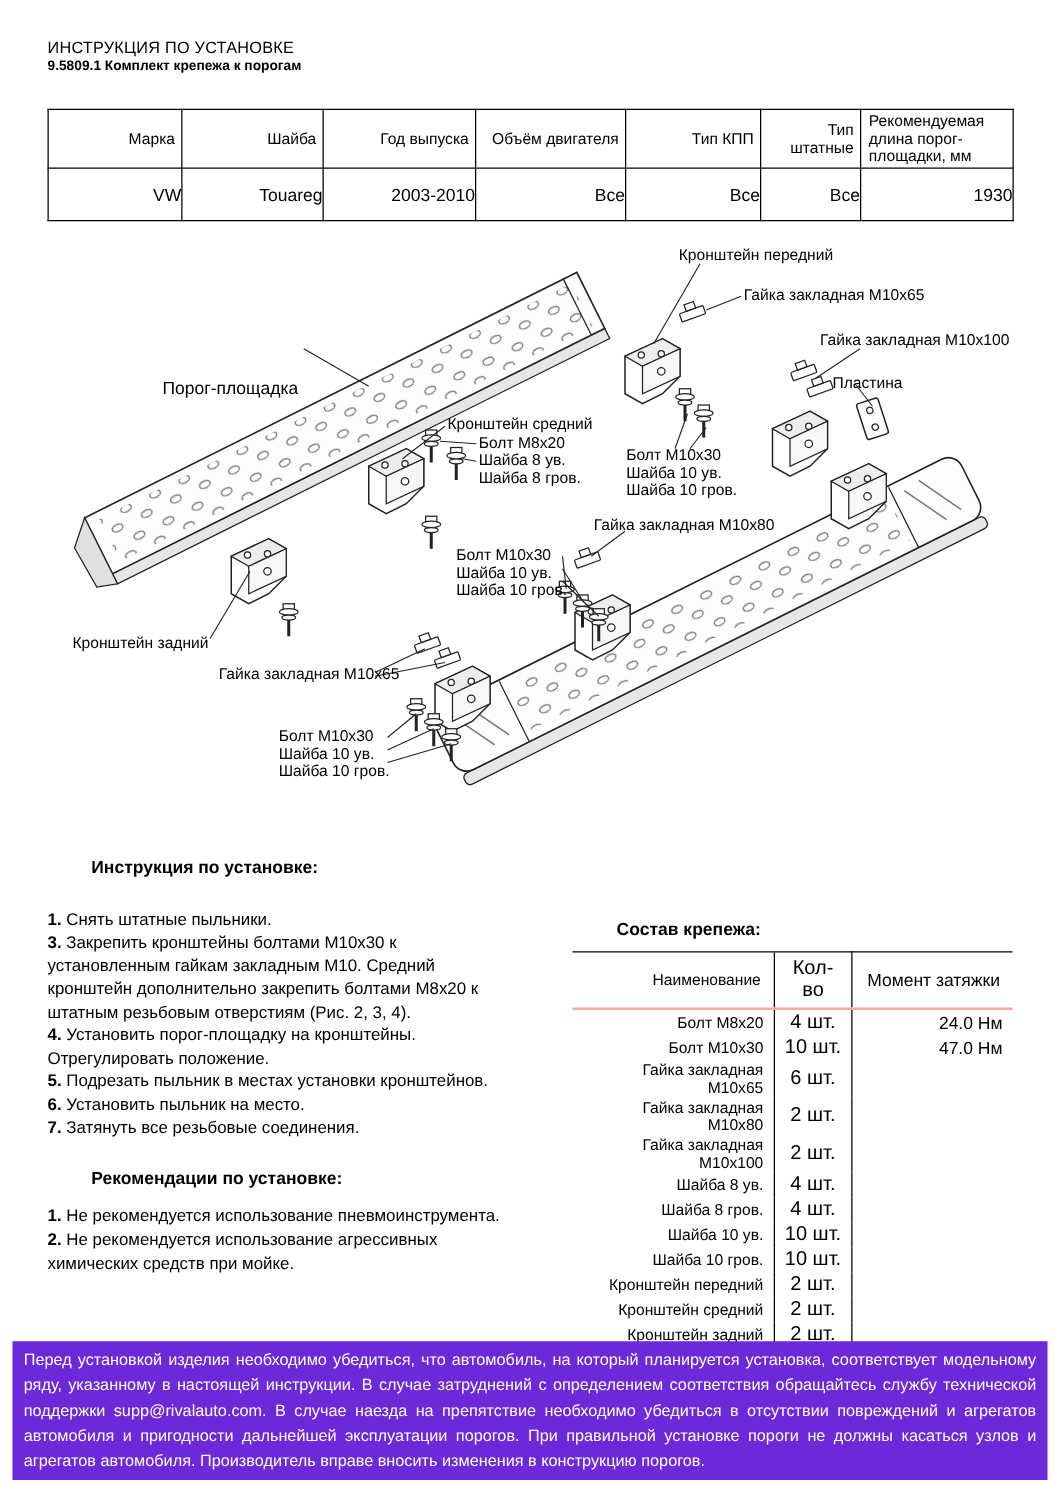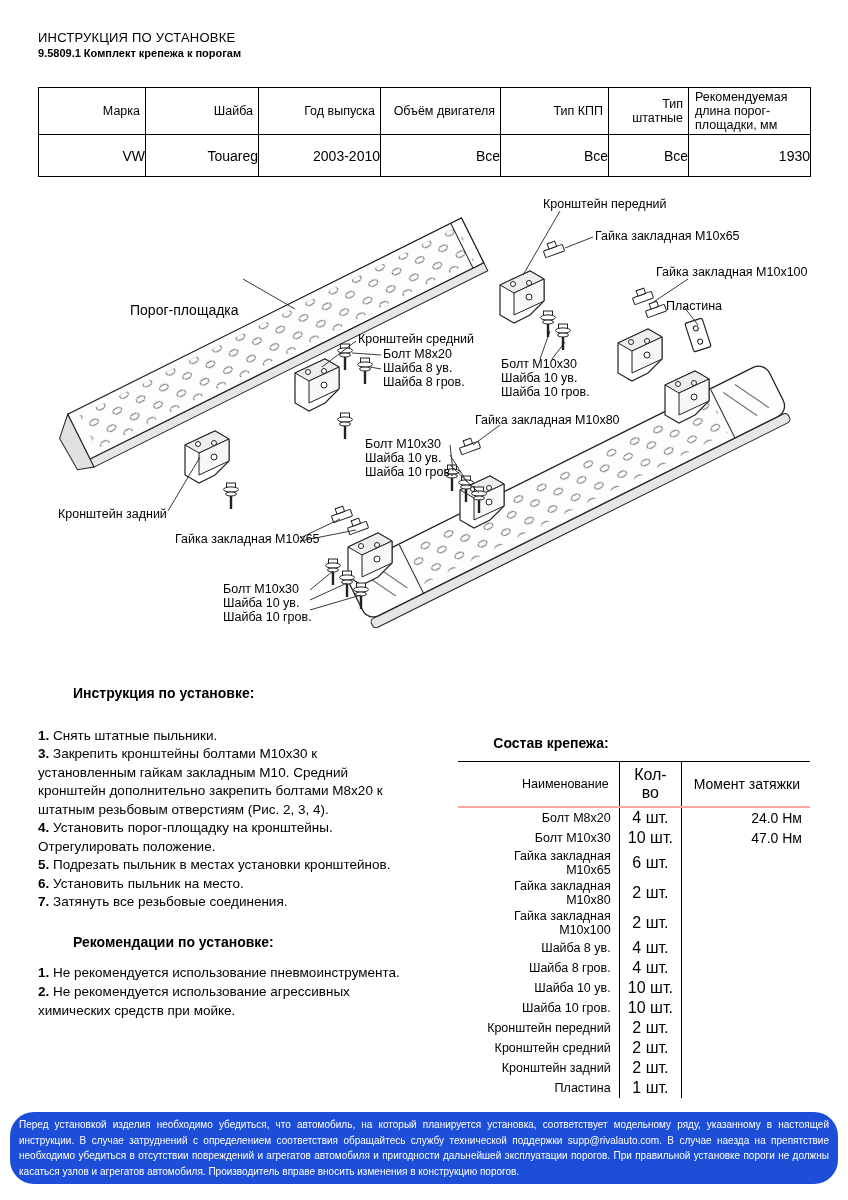--- a/index.html
+++ b/index.html
@@ -35,22 +35,22 @@
 
   table.hw { border-collapse:collapse; margin-top:10px; }
   table.hw th { font-weight:normal; font-size:13.5px; border-top:1px solid #000; border-bottom:2px solid #fca5a5; padding:4px 10px; }
   table.hw td { padding:1px 8px; height:19px; }
   table.hw .c1 { text-align:right; width:170px; font-size:12.5px; }
   table.hw .c2 { border-left:1px solid #000; border-right:1px solid #000; text-align:center; width:64px; font-size:16px;margin-top:28px; }
   table.hw .c3 { text-align:right; width:138px; font-size:14px; }
 
   .footer {
     position:absolute; left:10px; right:10px; bottom:16px;
-    background:#1d4ed8; color:#fff; font-size:10px; line-height:1.55;
-    padding:5px 9px; text-align:justify;border-radius:24px;
+    background:#6d28d9; color:#fff; font-size:13px; line-height:1.55;
+    padding:5px 9px; text-align:justify;
   }
 </style>
 </head>
 <body>
 
 <div class="page">
 
   <div class="title1">ИНСТРУКЦИЯ ПО УСТАНОВКЕ</div>
   <div class="title2">9.5809.1 Комплект крепежа к порогам</div>
 

